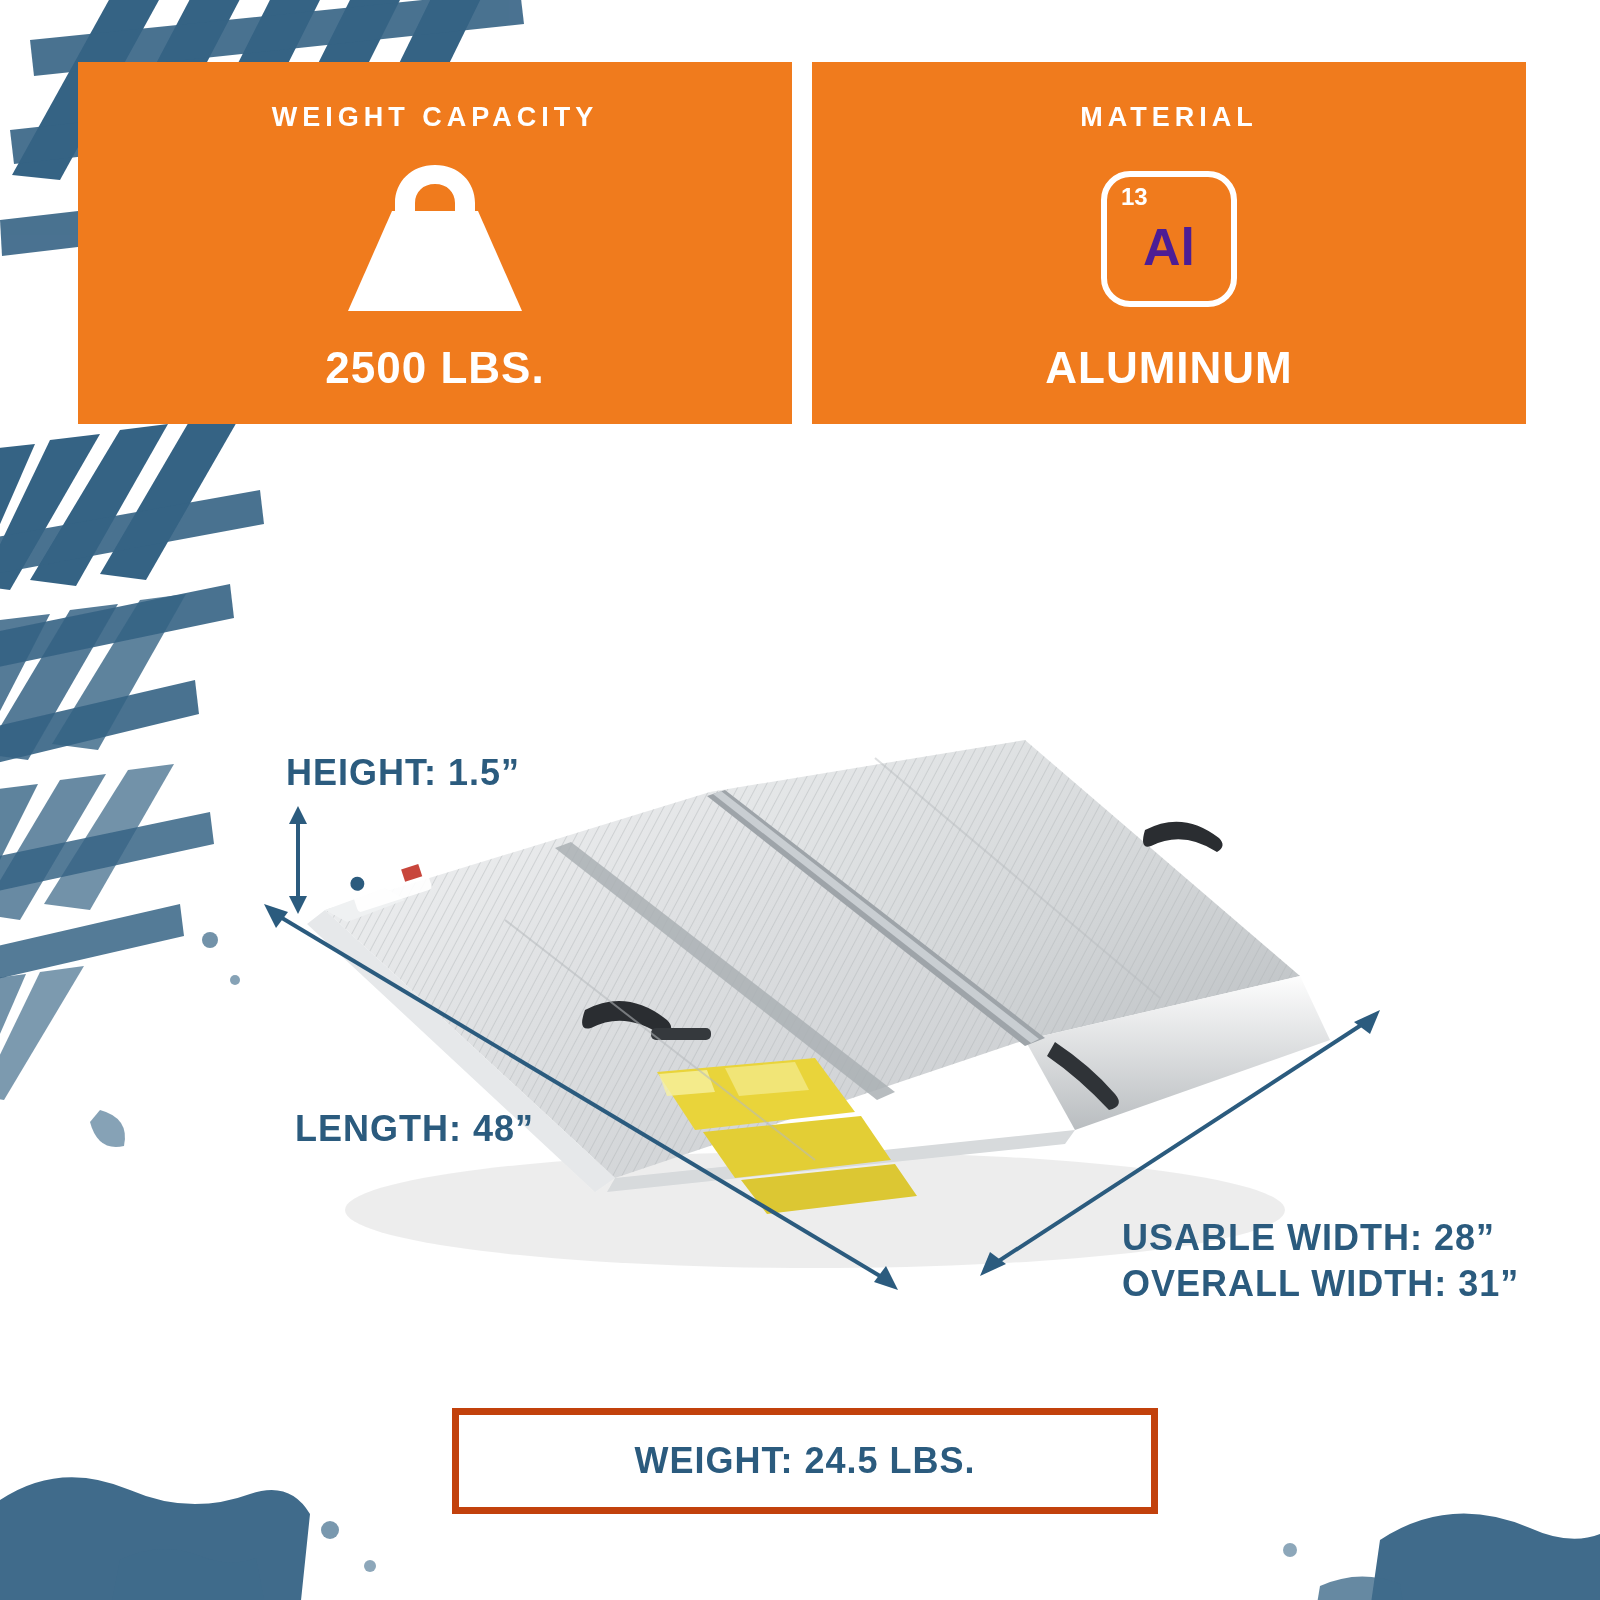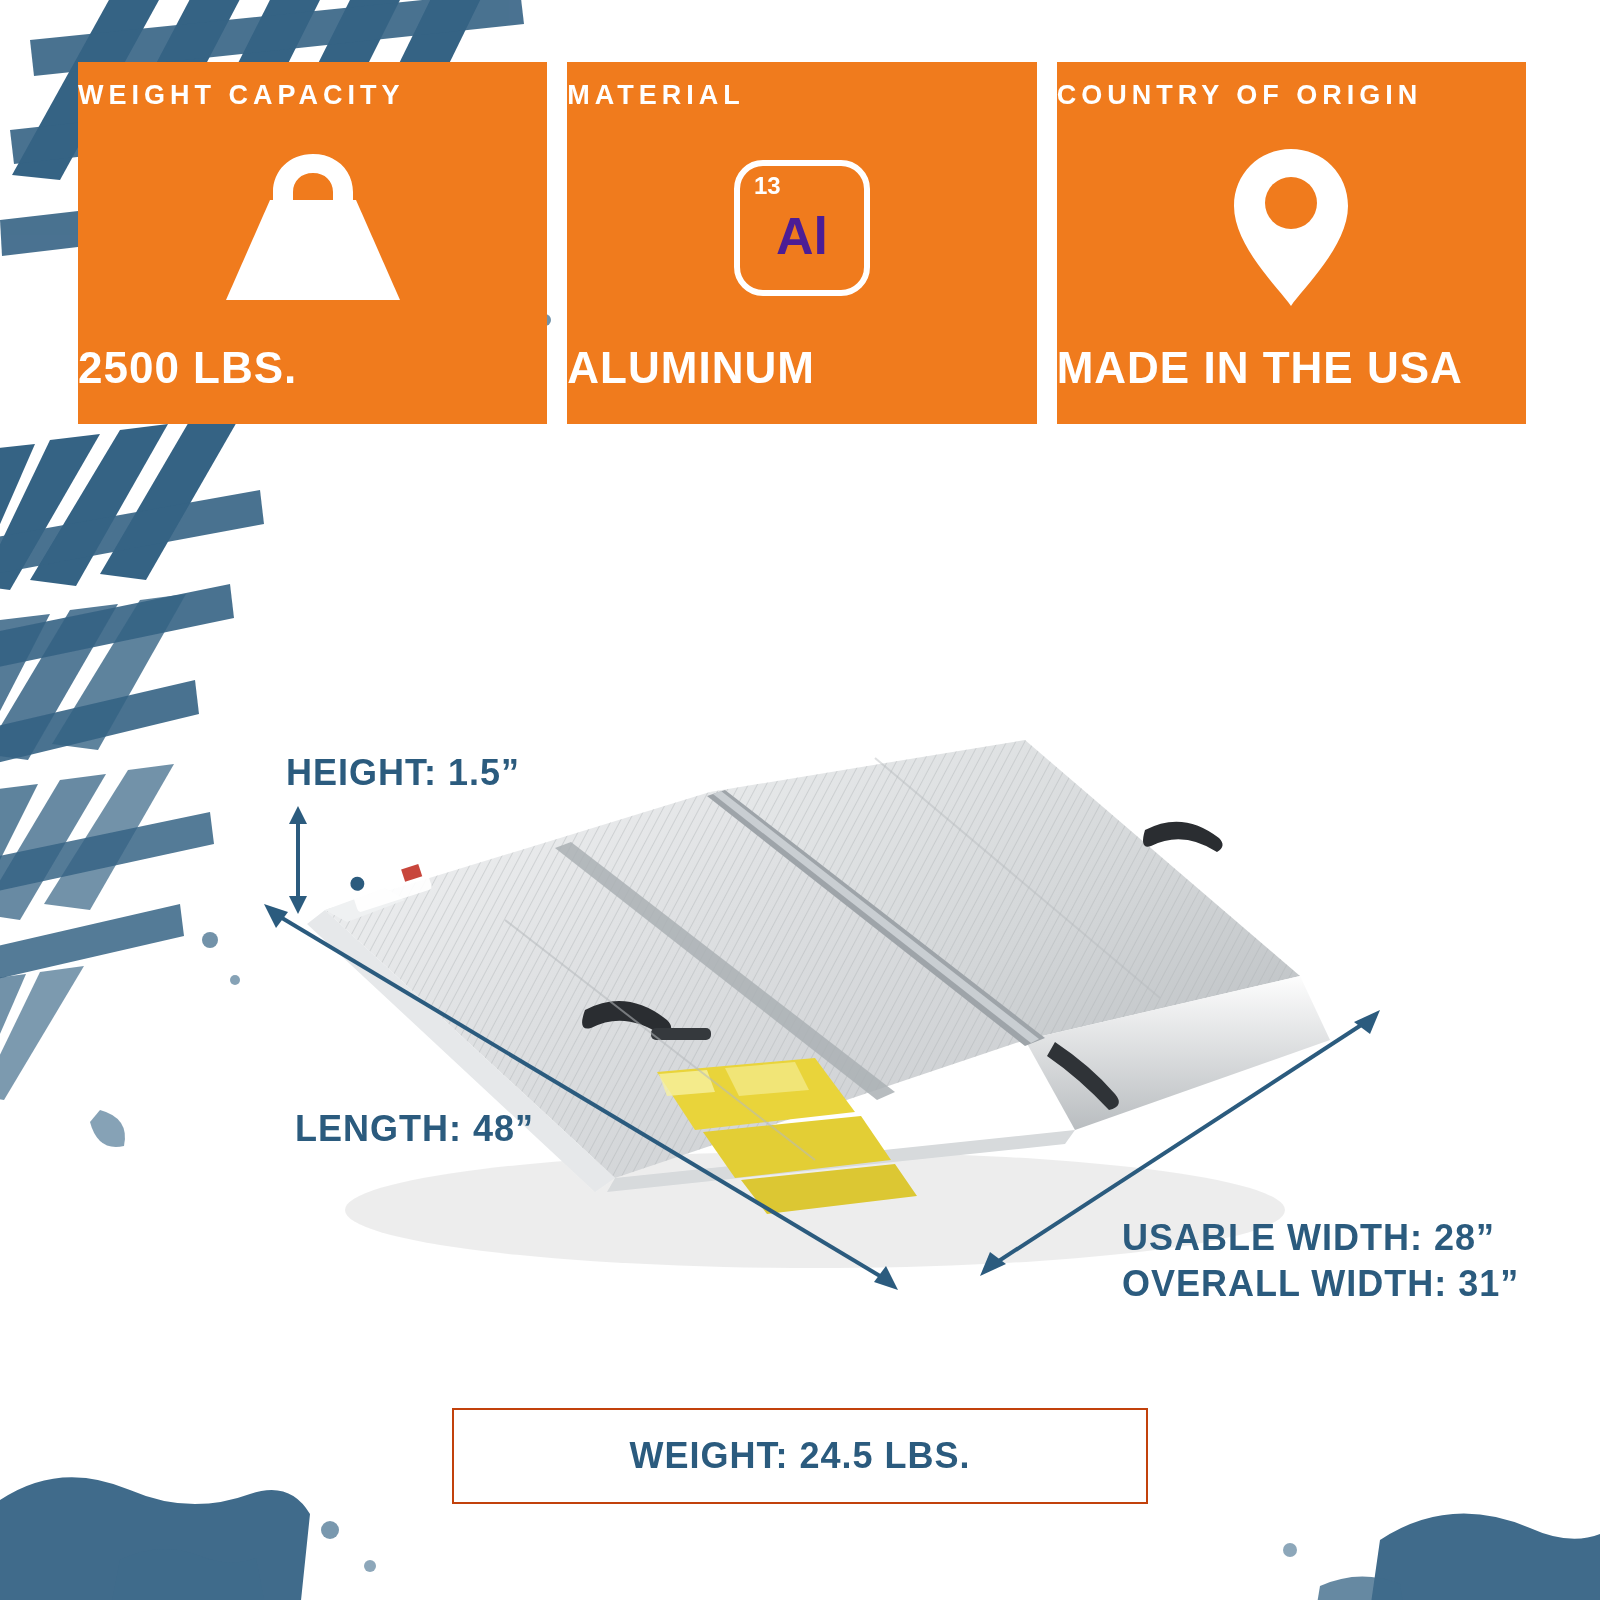--- a/index.html
+++ b/index.html
@@ -15,22 +15,22 @@
   
   .tread{position:absolute;pointer-events:none;}
   #tread-top{left:0;top:-20px;}
   #tread-left{left:-20px;top:420px;}
   #tread-bottom{left:0;bottom:-10px;}
 
   
   .cards{position:absolute;left:78px;top:62px;width:1448px;height:362px;display:flex;gap:20px;}
   .card{
     flex:1;background:#F07B1D;position:relative;
-    display:flex;flex-direction:column;align-items:flex-start;
-    padding-top:20px;box-sizing:border-box;
+    display:flex;flex-direction:column;align-items:center;
+    padding-top:42px;box-sizing:border-box;
   }
   .card-title{
     color:#ffffff;font-size:27px;letter-spacing:5px;font-weight:bold;
     text-align:center;line-height:1;
   }
   .card-icon{flex:1;display:flex;align-items:center;justify-content:center;width:100%;}
   .card-value{
     color:#ffffff;font-size:44px;font-weight:bold;letter-spacing:1px;
     padding-bottom:34px;text-align:center;line-height:1;
   }
@@ -41,21 +41,21 @@
     font-size:36px;letter-spacing:1px;white-space:nowrap;
   }
   #dim-height{left:286px;top:752px;}
   #dim-length{left:295px;top:1108px;}
   .widths{position:absolute;left:1122px;top:1215px;}
   .widths .dim-line{color:#2B5B7E;font-weight:bold;font-size:36px;letter-spacing:1px;line-height:46px;white-space:nowrap;}
 
   
   .weightbox{
     position:absolute;left:452px;top:1408px;width:692px;height:92px;
-    border:2px solid #c2410c;background:#ffffff;
+    border:7px solid #c2410c;background:#ffffff;
     display:flex;align-items:center;justify-content:center;
   }
   .weightbox span{color:#2B5B7E;font-weight:bold;font-size:36px;letter-spacing:1px;}
 
   
   #product{position:absolute;left:255px;top:740px;}
 </style>
 </head>
 <body>
 
@@ -144,30 +144,20 @@
           <svg width="140" height="140" viewBox="0 0 140 140" style="position:absolute;left:0;top:0;">
             <rect x="5" y="5" width="130" height="130" rx="26" ry="26" fill="none" stroke="#ffffff" stroke-width="6"></rect>
           </svg>
           <div style="position:absolute;left:22px;top:16px;color:#fff;font-size:24px;font-weight:bold;line-height:1;">13</div>
           <div style="position:absolute;left:0;top:52px;width:140px;text-align:center;color:#4c1d95;font-size:52px;font-weight:bold;line-height:1;">Al</div>
         </div>
       </div>
       <div class="card-value">ALUMINUM</div>
     </div>
 
-    <div class="card">
-      <div class="card-title">COUNTRY OF ORIGIN</div>
-      <div class="card-icon">
-        <svg width="130" height="170" viewBox="0 0 130 170">
-          <path d="M65 6 C33 6 8 31 8 63 c0 40 45 82 57 100 c12 -18 57 -60 57 -100 C122 31 97 6 65 6 z" fill="#ffffff"></path>
-          <circle cx="65" cy="60" r="26" fill="#F07B1D"></circle>
-        </svg>
-      </div>
-      <div class="card-value">MADE IN THE USA</div>
-    </div>
 
   </div>
 
   <svg id="product" width="1120" height="560" viewBox="0 0 1120 560">
     <defs>
       <linearGradient id="topface" x1="0" y1="0" x2="1" y2="1">
         <stop offset="0%" stop-color="#F2F3F4"></stop>
         <stop offset="45%" stop-color="#DDDFE1"></stop>
         <stop offset="100%" stop-color="#C9CCCF"></stop>
       </linearGradient>

